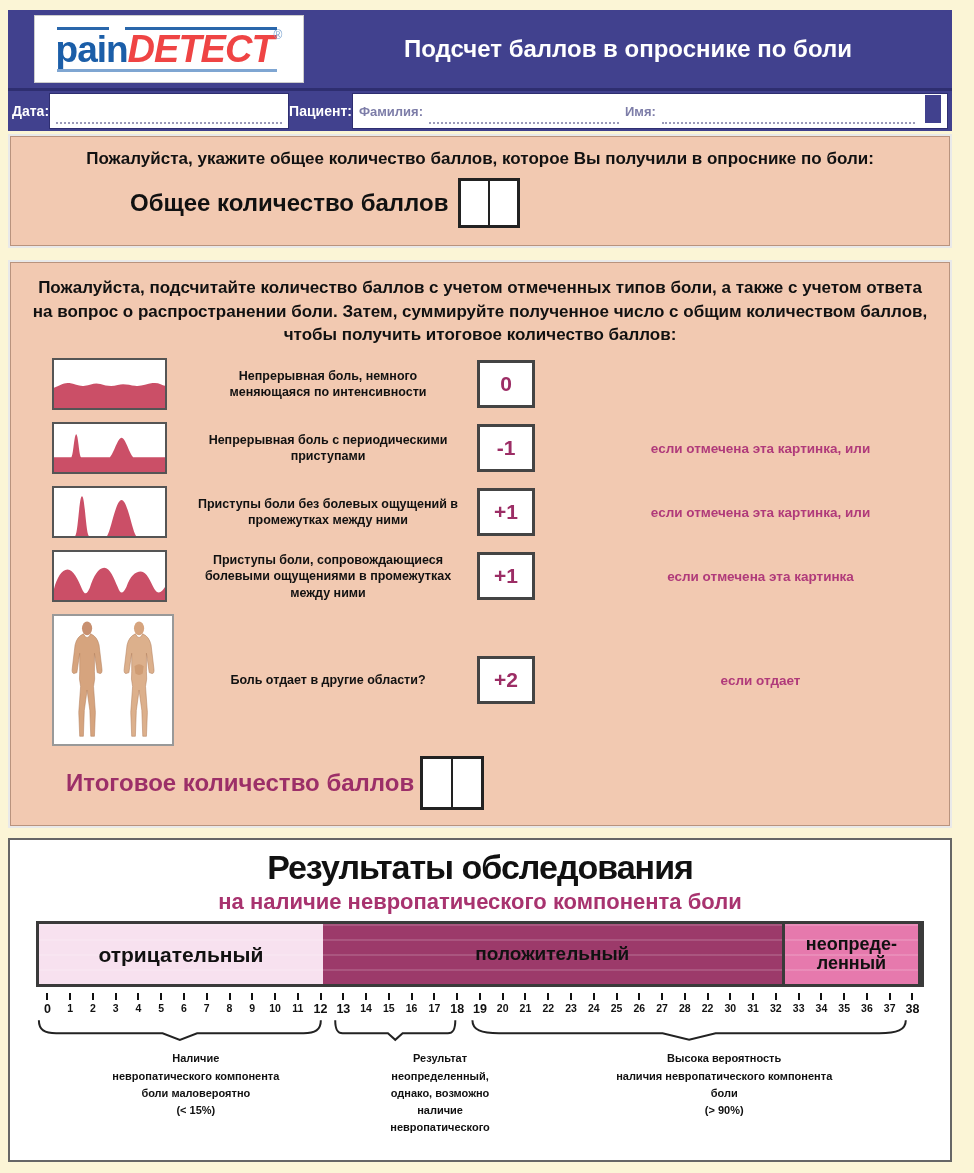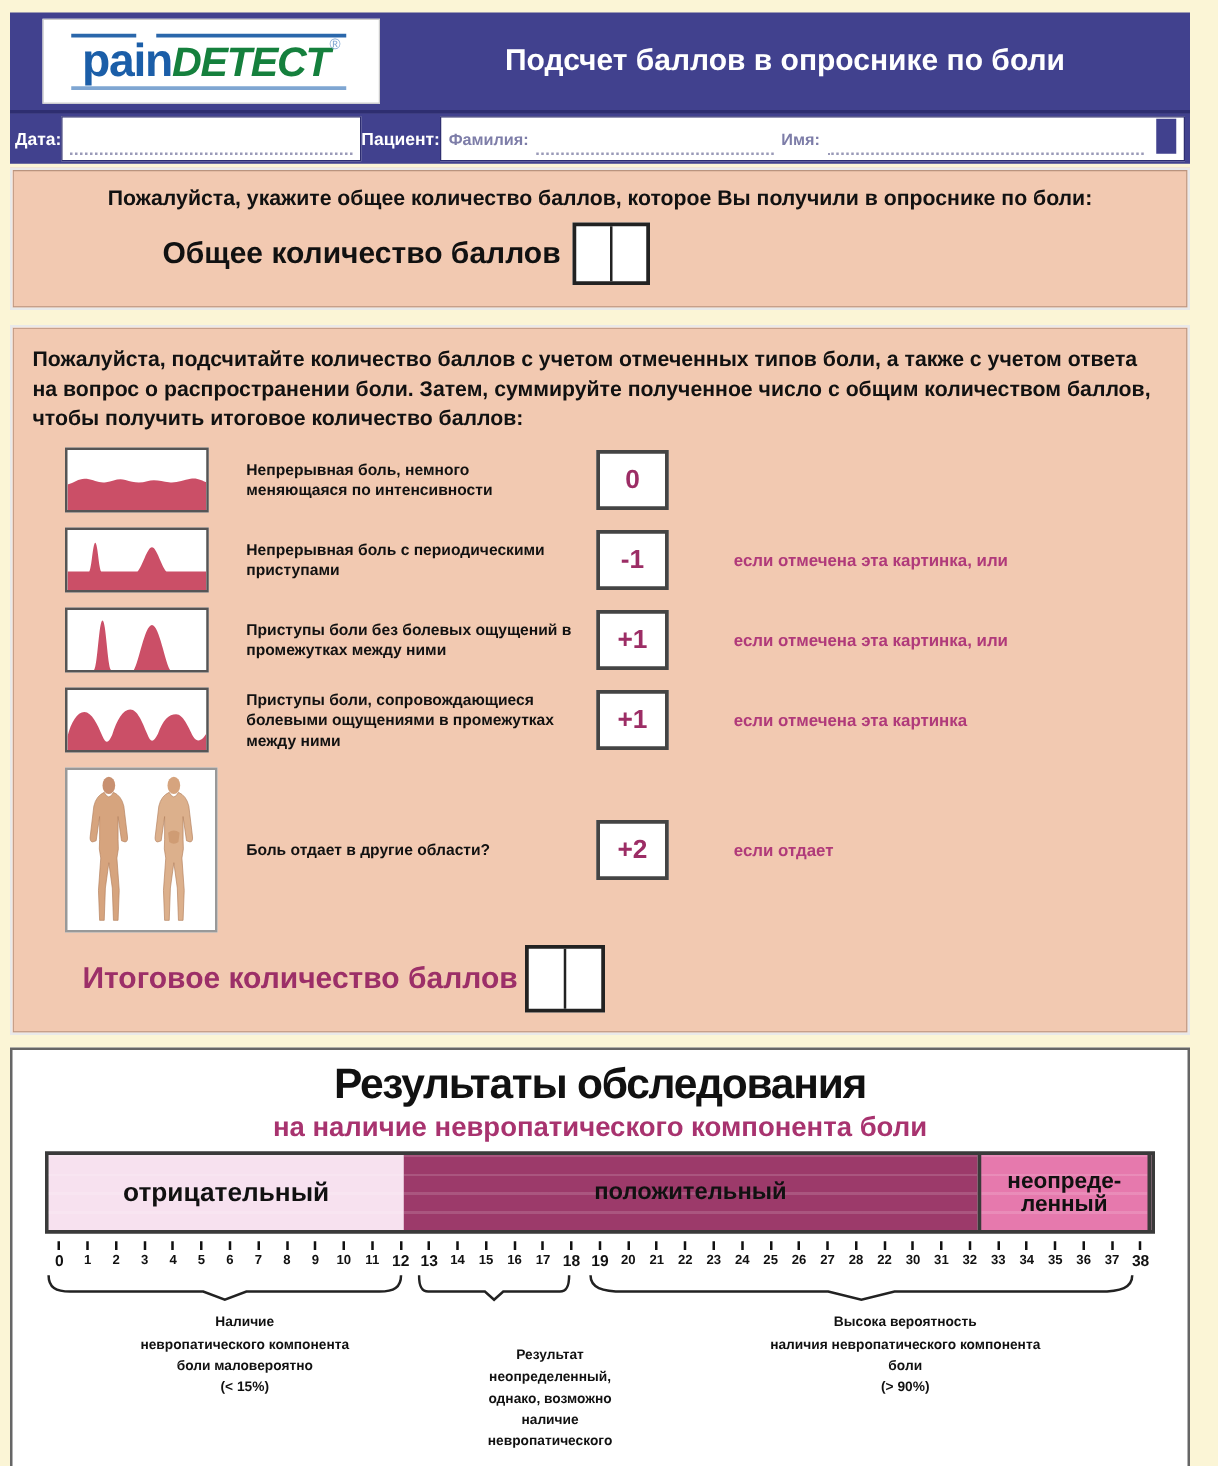--- a/index.html
+++ b/index.html
@@ -13,21 +13,21 @@
   .content{width:944px;margin:10px 0 0 8px;}
 
   
   .hdr{background:#41418e;height:78px;display:flex;align-items:center;border-bottom:3px solid #2e2e70;}
   .logo-box{background:#fff;width:268px;height:66px;margin-left:26px;position:relative;
     display:flex;align-items:center;justify-content:center;border:1px solid #ccc;}
   .logo-line-top{position:absolute;top:11px;left:22px;right:26px;height:3px;background:#2a67ab;}
   .logo-line-top::after{content:"";position:absolute;left:52px;top:-2px;width:16px;height:7px;background:#fff;}
   .logo-line-bot{position:absolute;bottom:10px;left:22px;right:26px;height:3px;background:#7fa6d2;}
   .logo-pain{color:#1b5ea8;font-weight:bold;font-size:37px;letter-spacing:-1px;}
-  .logo-detect{color:#15803d;font-weight:bold;font-style:italic;font-size:33px;letter-spacing:-1px;text-align:right;}
+  .logo-detect{color:#ef4444;font-weight:bold;font-style:italic;font-size:38px;letter-spacing:-1px;text-align:right;}
   .logo-mark{color:#7fa6d2;font-size:12px;vertical-align:top;}
   .hdr-title{flex:1;text-align:center;color:#fff;font-weight:bold;font-size:24px;}
 
   
   .pbar{background:#41418e;height:40px;display:flex;align-items:center;gap:0;padding:0 4px;}
   .pbar-label{color:#fff;font-weight:bold;font-size:14px;white-space:nowrap;}
   .field{background:#fff;height:30px;display:flex;align-items:flex-end;padding:0 6px 4px 6px;border:1px solid #2e2e70;}
   .date-field{width:226px;}
   .patient-field{flex:1;align-items:flex-end;gap:6px;}
   .field-label{color:#7d7da8;font-weight:bold;font-size:13px;line-height:1;transform:translateY(-6px);}
@@ -40,21 +40,21 @@
   .panel{background:#f2c9b1;border:2px solid #e9e9e9;box-shadow:0 0 0 1px #b9937e inset;}
   .panel1{margin-top:3px;padding:12px 20px 18px 20px;}
   .p1-intro{font-weight:bold;font-size:17px;color:#111;text-align:center;max-width:810px;margin:0 auto;line-height:1.3;}
   .total-row{display:flex;align-items:center;margin-top:8px;padding-left:100px;}
   .total-label{font-weight:bold;font-size:24px;color:#111;margin-right:10px;}
   .dbl-box{display:flex;border:3px solid #222;background:#fff;}
   .dbl-box .cell{width:27px;height:44px;}
   .dbl-box .cell:first-child{border-right:2px solid #222;}
   .final-boxes .cell{width:28px;height:48px;}
 
-  .panel2{margin-top:12px;padding:14px 16px 16px 16px;}
+  .panel2{margin-top:12px;padding:14px 16px 16px 16px;text-align:center;}
   .p2-instr{font-weight:bold;font-size:17px;color:#111;line-height:1.38;}
 
   .score-row{display:grid;grid-template-columns:115px 310px 62px 1fr;align-items:center;
     padding-left:26px;margin-top:12px;}
   .pattern-box{width:115px;height:52px;background:#fff;border:2px solid #555;box-sizing:border-box;}
   .pattern-box svg{display:block;width:100%;height:100%;}
   .row-label{font-weight:bold;font-size:12.5px;color:#111;line-height:1.3;padding:0 18px 0 30px;}
   .score-box{width:52px;height:42px;background:#fff;border:3px solid #444;display:flex;align-items:center;justify-content:center;}
   .score-val{color:#9c2d65;font-weight:bold;font-size:21px;}
   .row-note{color:#b03a7a;font-weight:bold;font-size:13.5px;padding-left:48px;}
@@ -82,21 +82,21 @@
   .ruler-cell.em .rnum{font-size:12.5px;}
   .braces{margin:2px 26px 0 26px;position:relative;height:26px;}
   .brace{position:absolute;top:0;height:24px;}
   .brace svg{width:100%;height:100%;}
   .brace1{left:0;width:32.4%;}
   .brace2{left:33.6%;width:13.8%;}
   .brace3{left:48.6%;width:49.8%;}
   .descs{margin:6px 26px 0 26px;display:flex;}
   .desc{font-weight:bold;font-size:11px;color:#111;text-align:center;line-height:1.55;white-space:pre-line;}
   .desc1{flex-basis:36%;}
-  .desc2{flex-basis:19%;margin-top:26px;}
+  .desc2{flex-basis:19%;}
   .desc3{flex-basis:45%;}
 </style>
 </head>
 <body>
 
 <div class="content">
 
   <div class="hdr">
     <div class="logo-box">
       <div class="logo-line-top"></div>

